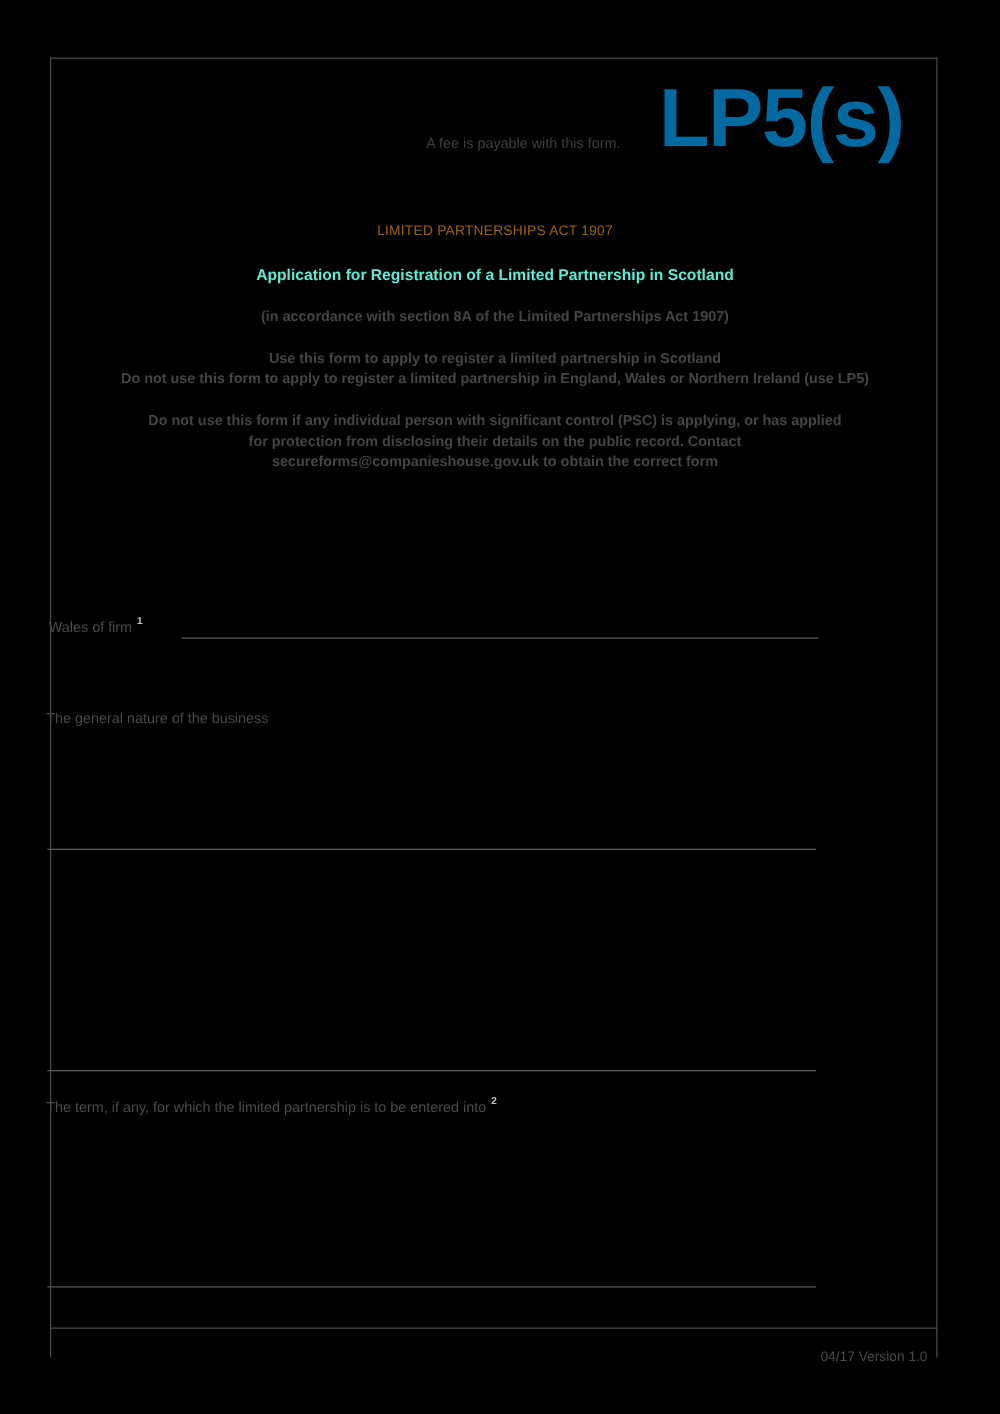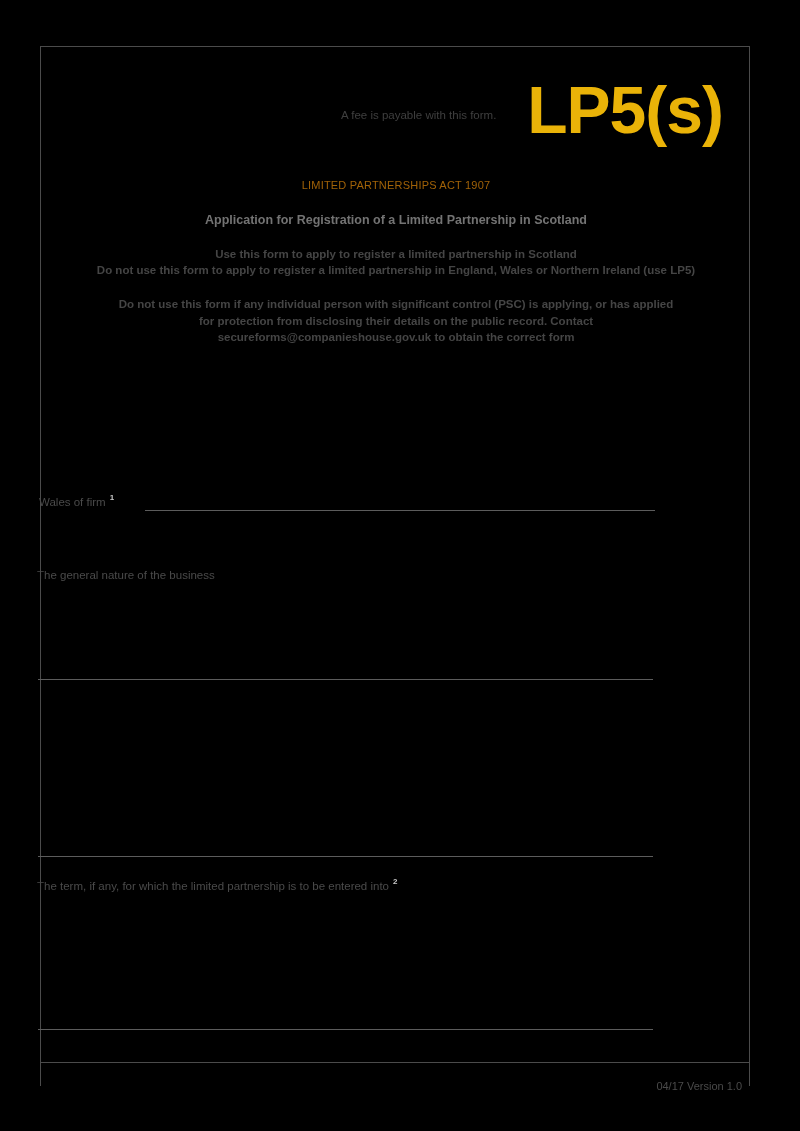--- a/index.html
+++ b/index.html
@@ -33,25 +33,25 @@
     height: 1040px;
     border-top: 1px solid #4b4b4b;
     border-left: 1px solid #4b4b4b;
     border-right: 1px solid #4b4b4b;
     box-sizing: border-box;
   }
 
   .form-code {
     position: absolute;
     right: 26px;
-    top: 30px;
+    top: 14px;
     font-size: 66px;
     font-weight: bold;
     letter-spacing: -1px;
-    color: #eab308;
+    color: #0369a1;
     line-height: 1;
     margin-left: 11px;
   }
 
   .fee-note {
     position: absolute;
     left: 280px;
     top: 62px;
     font-size: 11.5px;
     color: #3f3f3f;
@@ -68,21 +68,21 @@
   .title-block .act {
     font-size: 11px;
     font-weight: normal;
     color: #a16207;
     letter-spacing: 0.2px;
     margin-bottom: 22px;
   }
   .title-block .appl {
     font-size: 12.5px;
     font-weight: bold;
-    color: #737373;
+    color: #5eead4;
     margin-bottom: 21px;
   }
   .title-block .accord {
     font-size: 11.5px;
     font-weight: bold;
     color: #454545;
     margin-bottom: 21px;
   }
   .title-block .usethis {
     font-size: 11.5px;
@@ -175,20 +175,21 @@
 
   <div class="sheet">
 
     <div class="form-code">LP5(s)</div>
 
     <div class="fee-note">A fee is payable with this form.</div>
 
     <div class="title-block">
       <div class="act">LIMITED PARTNERSHIPS ACT 1907</div>
       <div class="appl">Application for Registration of a Limited Partnership in Scotland</div>
+      <div class="accord">(in accordance with section 8A of the Limited Partnerships Act 1907)</div>
       <div class="usethis">Use this form to apply to register a limited partnership in Scotland</div>
       <div class="donot1">Do not use this form to apply to register a limited partnership in England, Wales or Northern Ireland (use LP5)</div>
       <div class="donot2">Do not use this form if any individual person with significant control (PSC) is applying, or has applied for protection from disclosing their details on the public record. Contact secureforms@companieshouse.gov.uk to obtain the correct form</div>
     </div>
 
     <div class="field" style="left:-2px; top:445px;">
       <span class="field-label">Wales of firm</span><span class="note-marker">1</span>
     </div>
     <input class="input-line" style="left: 104px; top: 437px; width: 510px;" value="" placeholder="">
     <div class="rule" style="left:104px; top:463px; width:510px;"></div>

